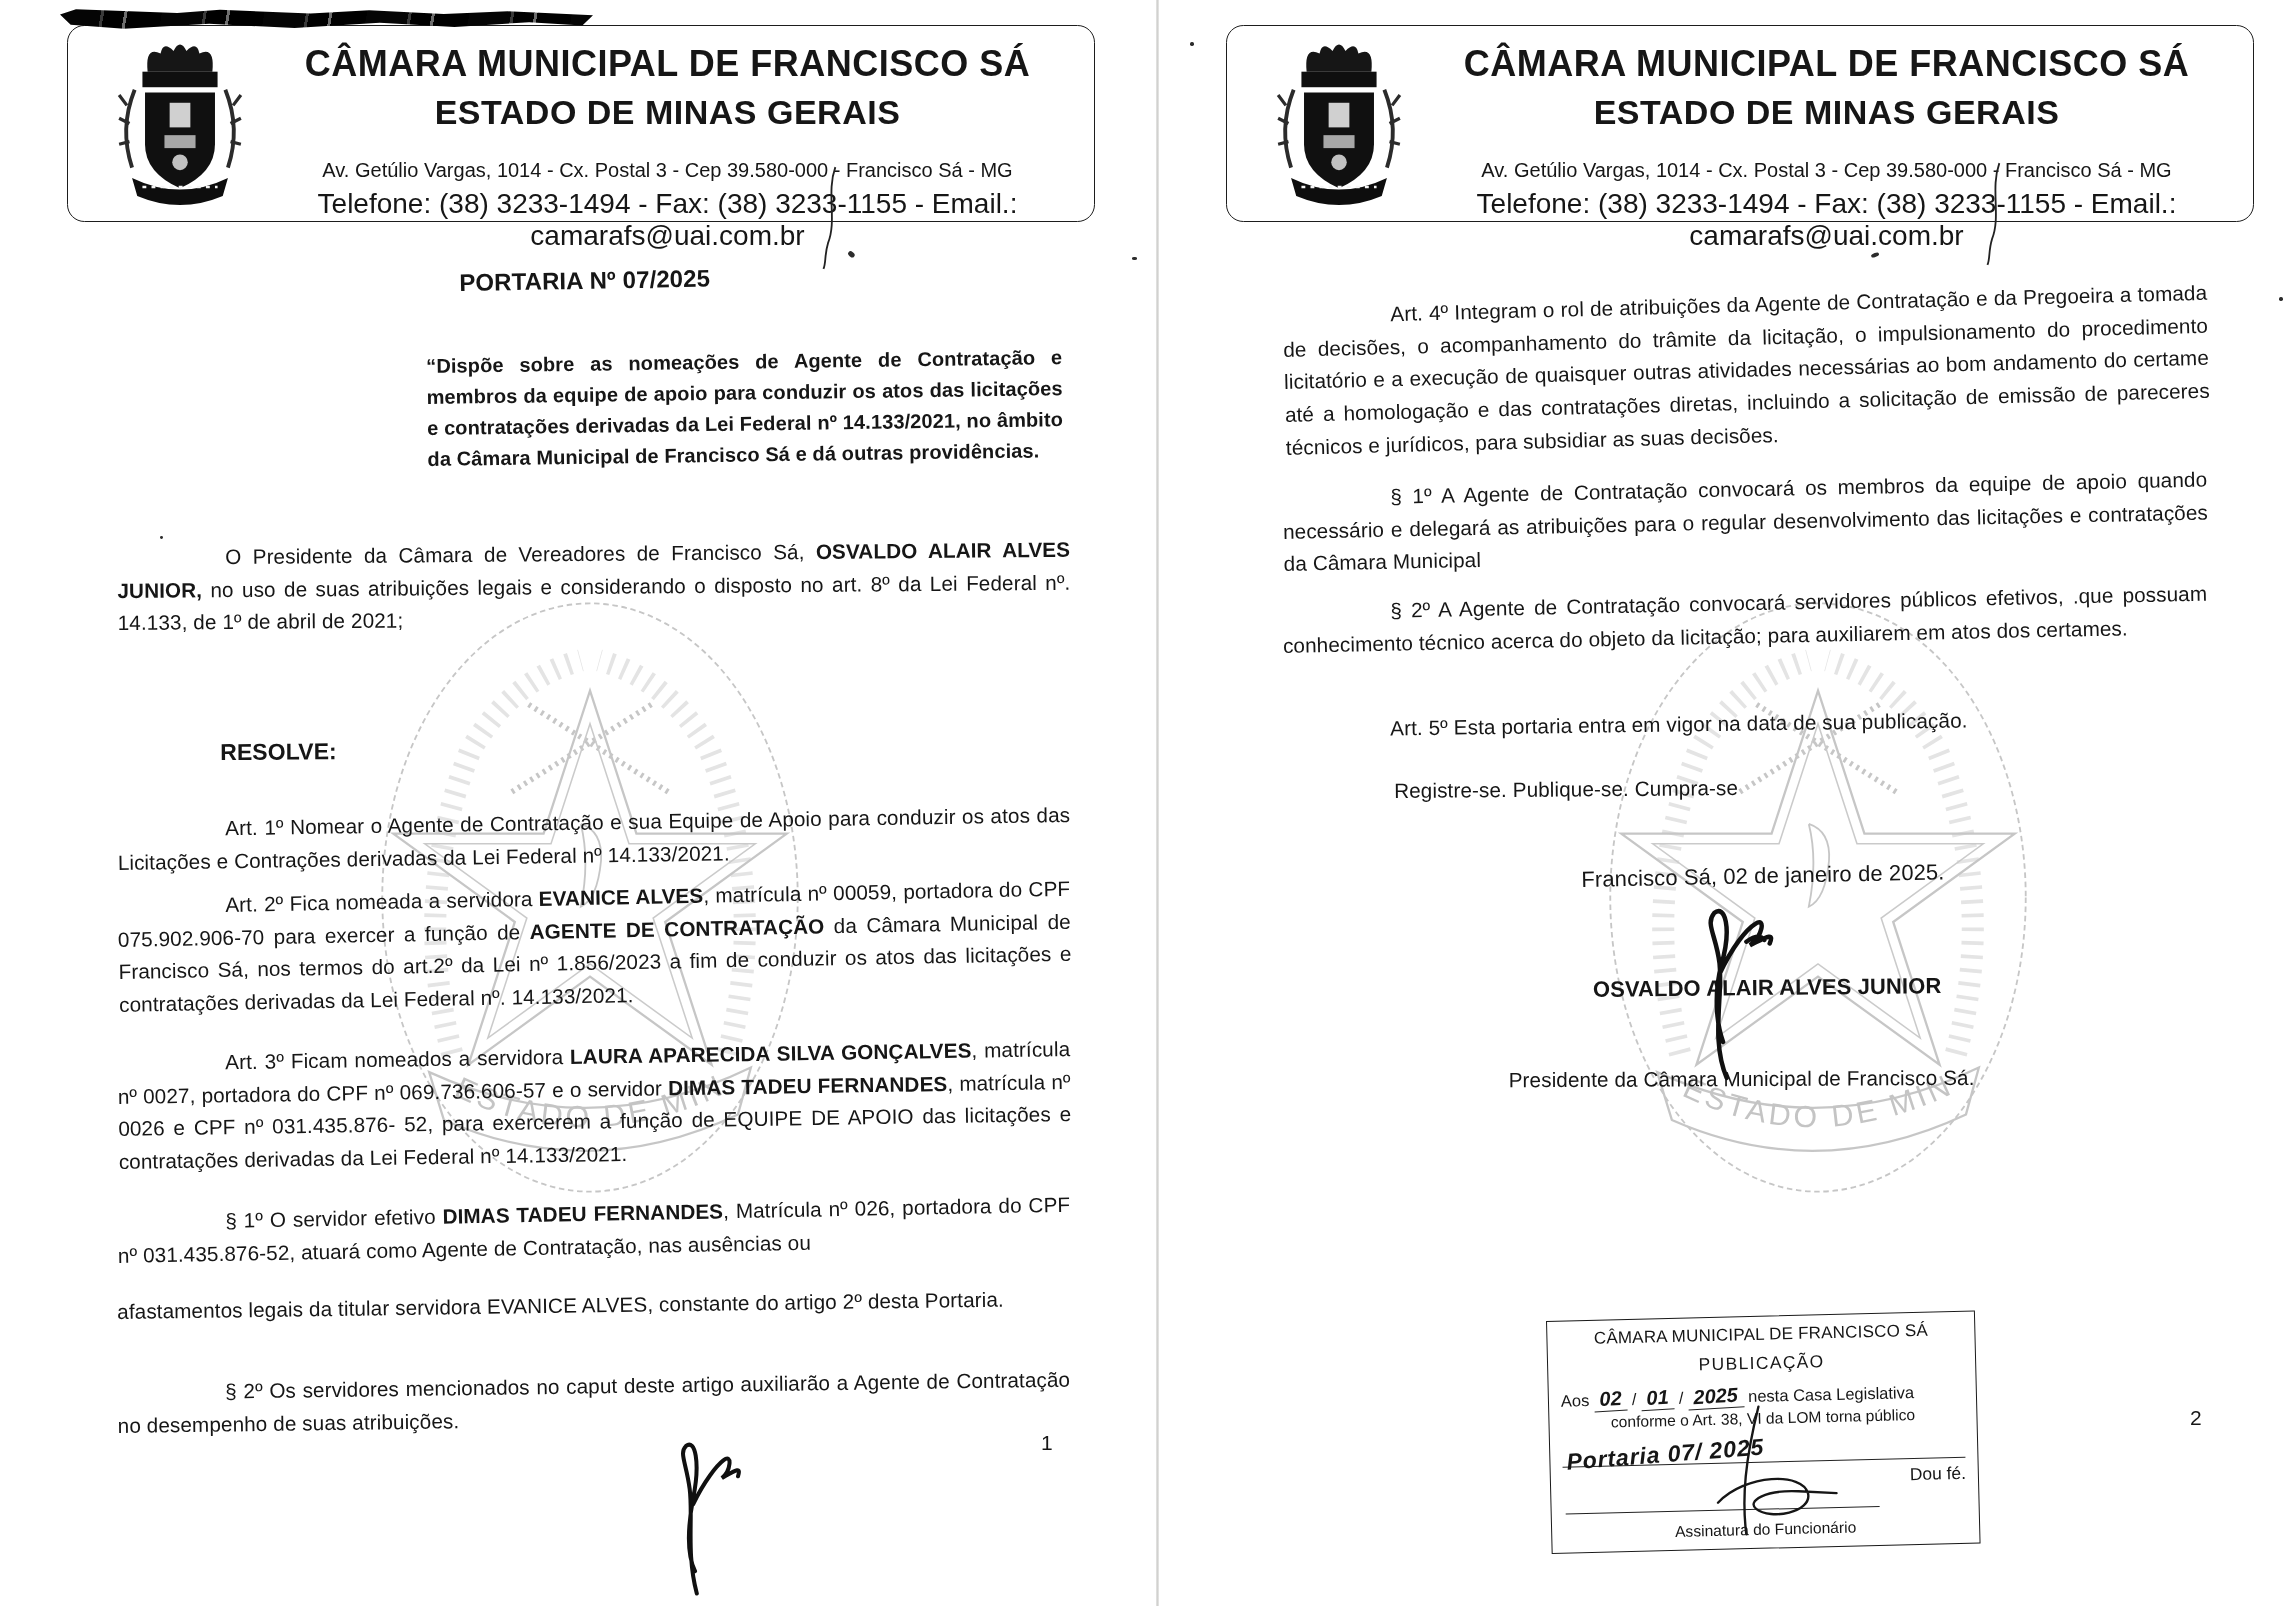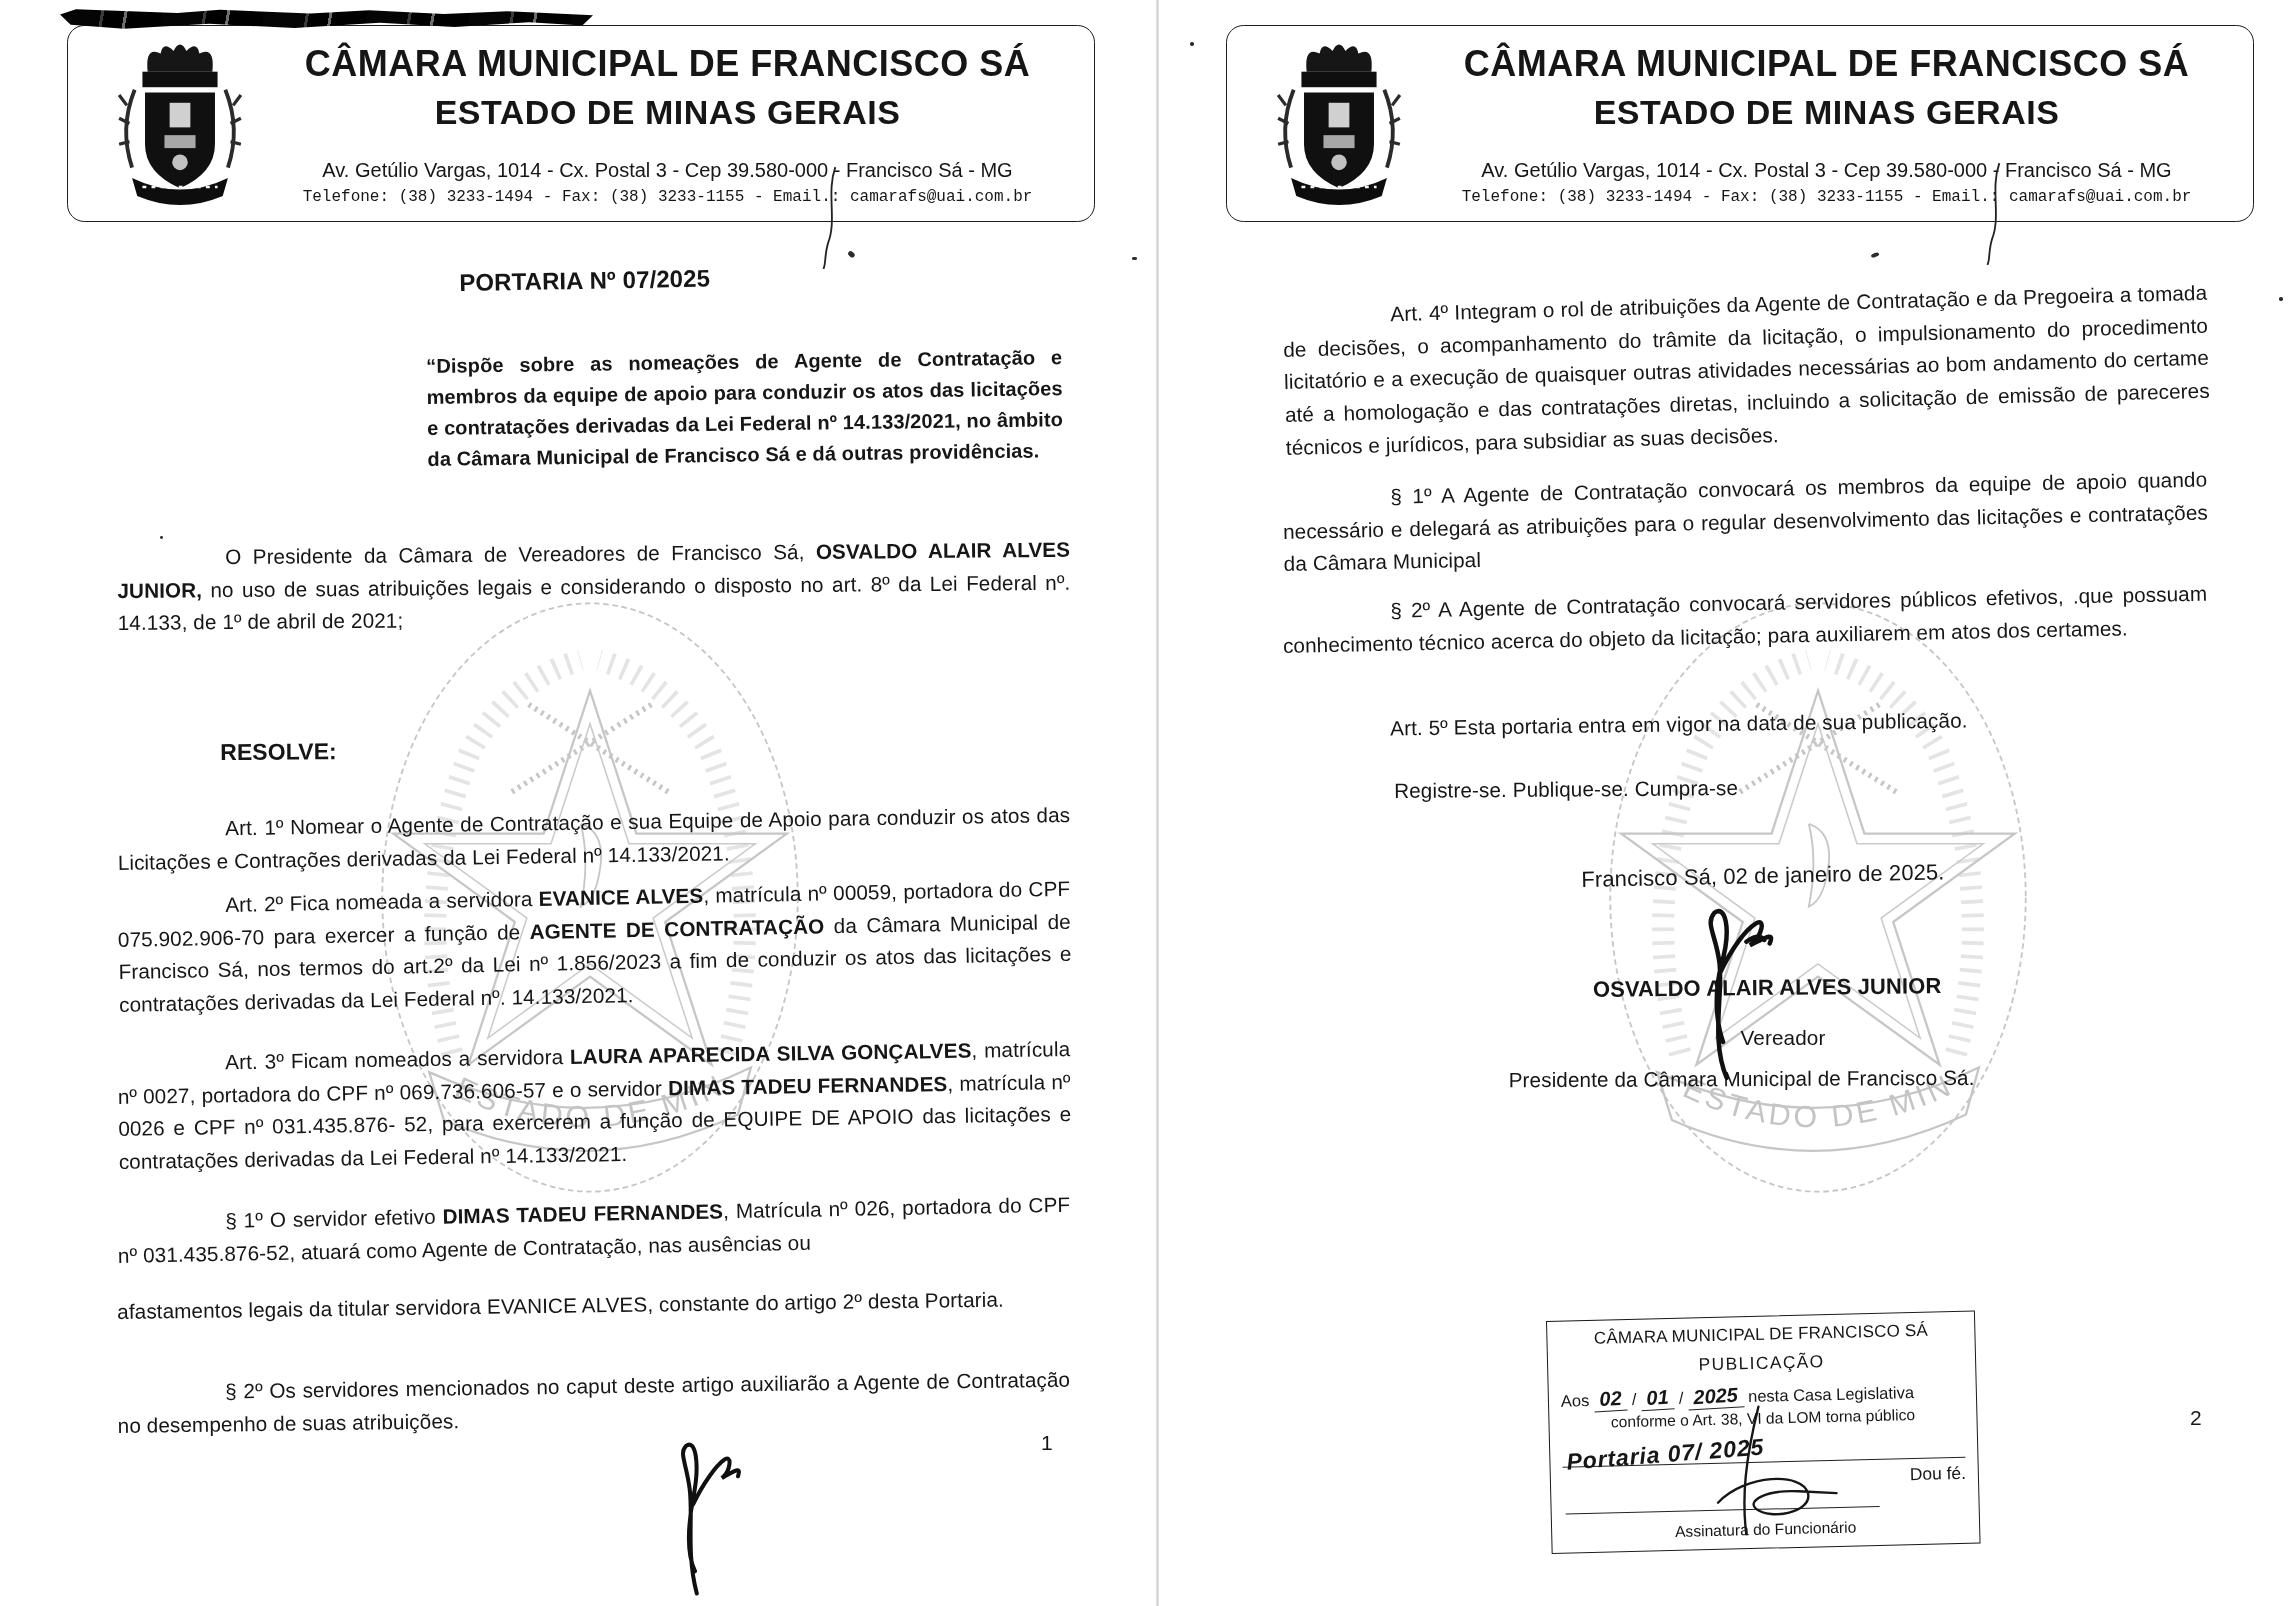--- a/index.html
+++ b/index.html
@@ -17,21 +17,21 @@
     background:linear-gradient(90deg,#e2e2e0,#c9c9c7,#e6e6e4);opacity:.85;}
 
   
   .header-box{position:absolute;left:67px;top:25px;width:1026px;height:195px;
     border:1.8px solid #1d1d1d;border-radius:17.4px;background:#fff;}
   .crest{position:absolute;left:36px;top:12px;width:152px;height:171px;}
   .h-line{position:absolute;left:193px;width:813px;text-align:center;}
   .h-title1{top:17.4px;font-size:36px;font-weight:bold;letter-spacing:0.5px;}
   .h-title2{top:67px;font-size:34px;font-weight:bold;letter-spacing:0.5px;}
   .h-addr1{top:133px;font-size:20px;}
-  .h-addr2{top:162px;font-size:16px;font-family:Liberation Mono, monospace;}
+  .h-addr2{top:162px;font-size:28px;}
 
   
   .par{position:absolute;font-size:20.7px;line-height:1.58;text-align:justify;
     transform-origin:left top;letter-spacing:0.1px;}
   .p1{left:117px;width:953px;}
   .p2{left:123px;width:925px;}
   .ind{text-indent:108px;}
   .b{font-weight:bold;}
 
   #portaria-title{left:459px;top:264px;font-size:24px;font-weight:bold;
@@ -219,21 +219,20 @@
   </svg>
 
   <div class="par p2 ind" id="art4">Art. 4º Integram o rol de atribuições da Agente de Contratação e da Pregoeira a tomada de decisões, o acompanhamento do trâmite da licitação, o impulsionamento do procedimento licitatório e a execução de quaisquer outras atividades necessárias ao bom andamento do certame até a homologação e das contratações diretas, incluindo a solicitação de emissão de pareceres técnicos e jurídicos, para subsidiar as suas decisões.</div>
   <div class="par p2 ind" id="p2par1">§ 1º A Agente de Contratação convocará os membros da equipe de apoio quando necessário e delegará as atribuições para o regular desenvolvimento das licitações e contratações da Câmara Municipal</div>
   <div class="par p2 ind" id="p2par2">§ 2º A Agente de Contratação convocará servidores públicos efetivos, .que possuam conhecimento técnico acerca do objeto da licitação; para auxiliarem em atos dos certames.</div>
   <div class="par p2 ind" id="art5">Art. 5º Esta portaria entra em vigor na data de sua publicação.</div>
   <div class="par" id="registre">Registre-se. Publique-se. Cumpra-se</div>
   <div class="par" id="dateline">Francisco Sá, 02 de janeiro de 2025.</div>
 
   <div class="par" id="signer-name">OSVALDO ALAIR ALVES JUNIOR</div>
-  <div class="par" id="signer-role">Vereador</div>
   <div class="par" id="signer-title">Presidente da Câmara Municipal de Francisco Sá.</div>
 
   <svg class="sig-scribble" id="sig-right" viewBox="0 0 150 220">
     <path d="M78 212 C 60 170 74 120 70 84 C 66 52 54 40 64 28 C 76 18 84 44 72 86 C 64 116 66 150 74 172 M70 96 C 84 66 100 46 110 40 C 122 32 118 54 104 64 C 120 56 132 48 126 62 M100 60 q14 -10 20 -2" stroke="#101010" stroke-width="5" fill="none" stroke-linecap="round"></path>
   </svg>
 
   <div id="stamp">
     <div class="stamp-row st-org">CÂMARA MUNICIPAL DE FRANCISCO SÁ</div>
     <div class="stamp-row st-title">PUBLICAÇÃO</div>
     <div class="stamp-row st-date">

